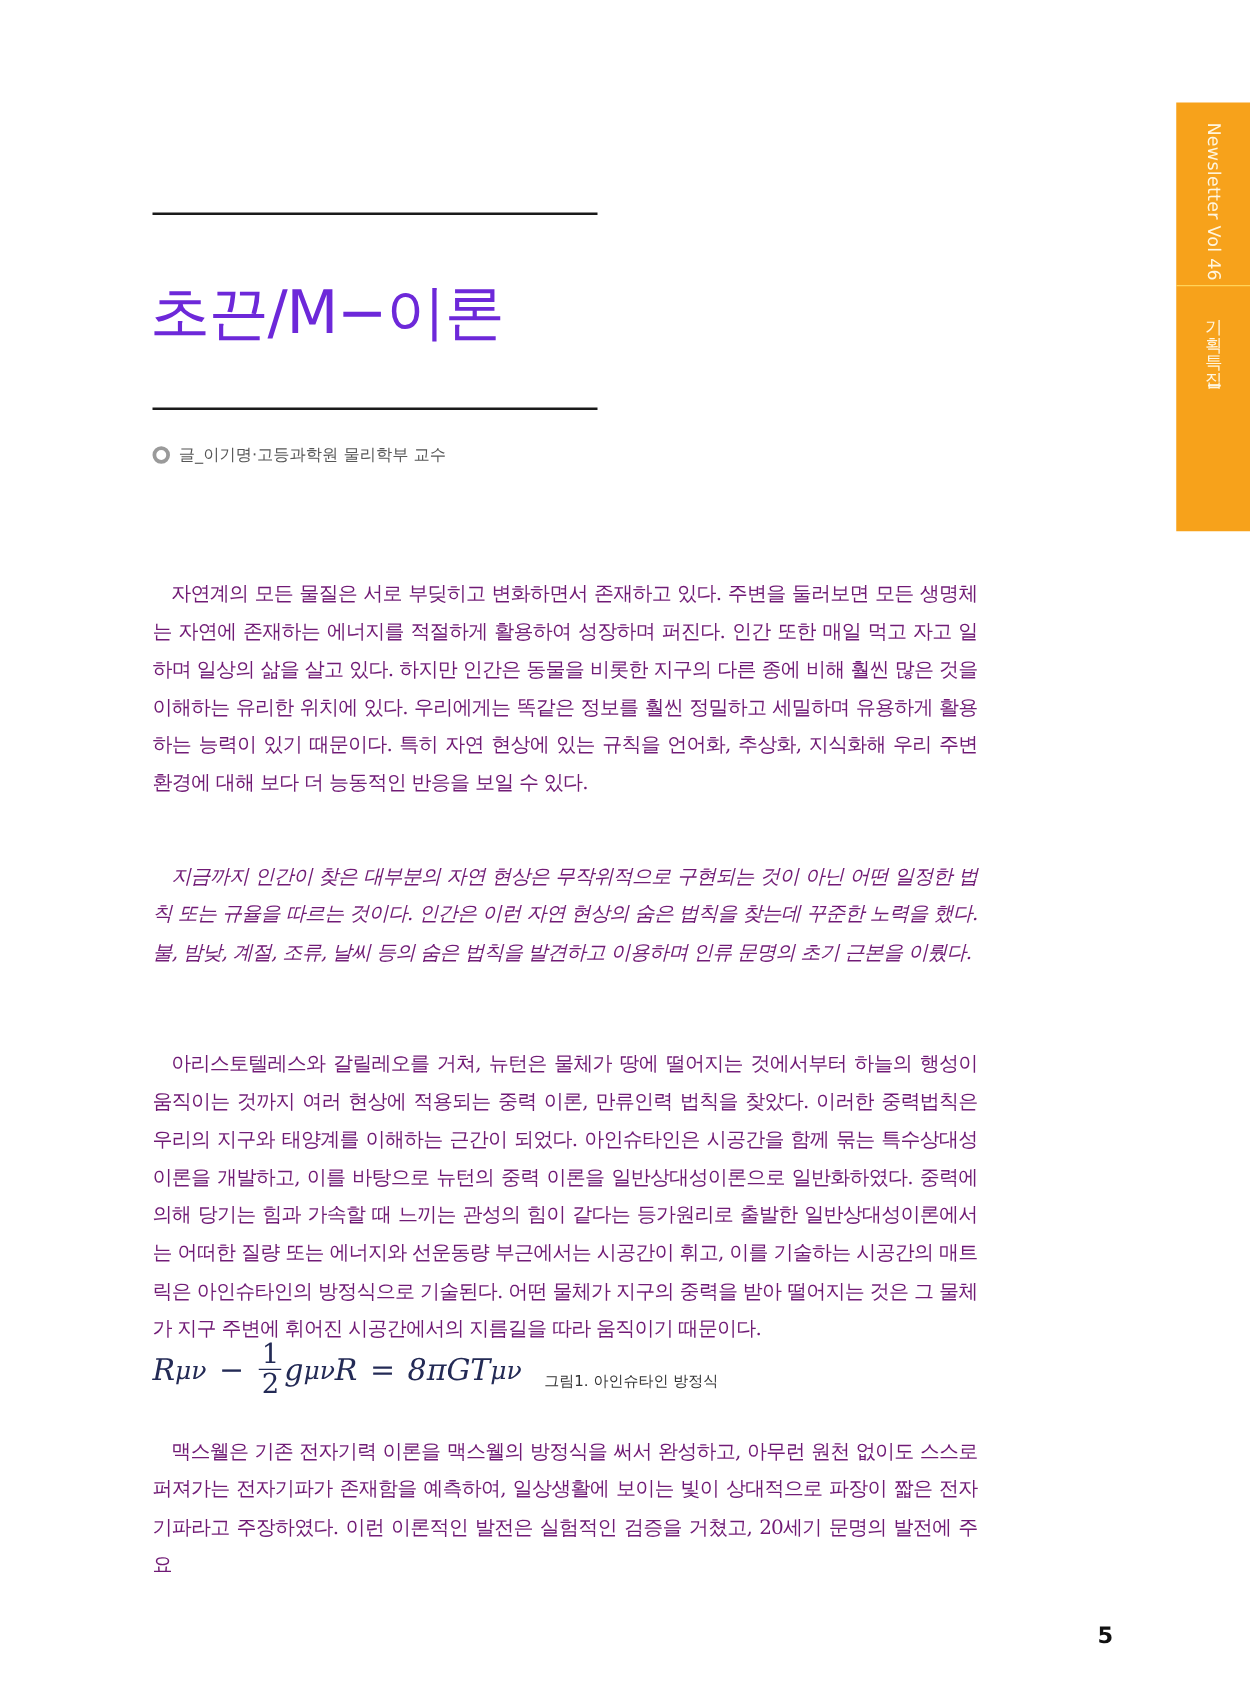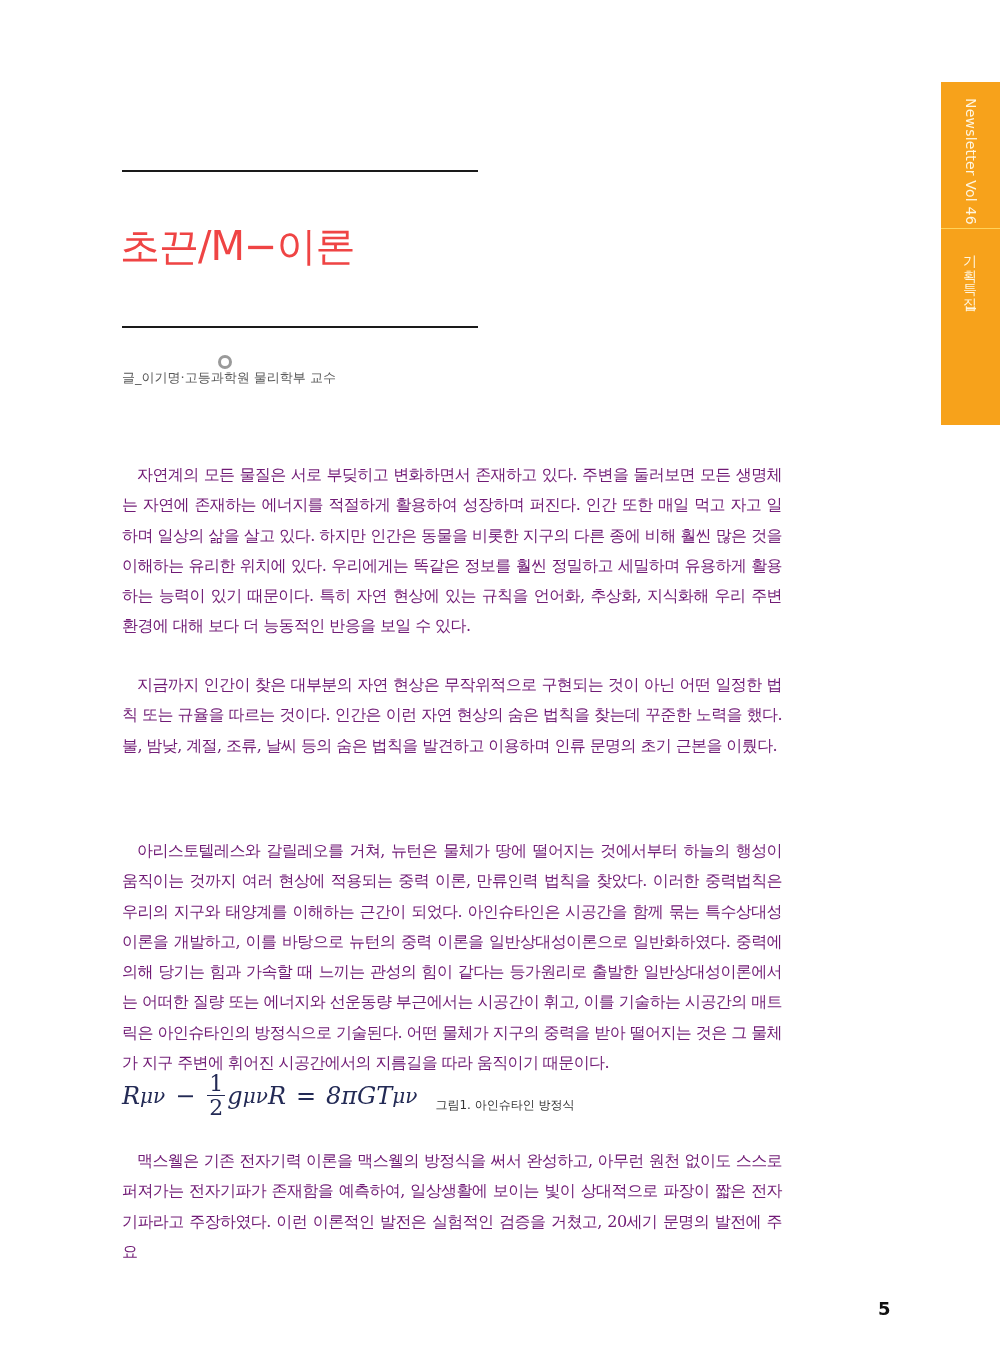--- a/index.html
+++ b/index.html
@@ -57,35 +57,34 @@
     }
     .rule-top { top: 170px; }
     .rule-bottom { top: 326px; }
     .title {
       position: absolute;
       left: 120px;
       top: 226px;
       margin: 0;
       font-family: "DejaVu Sans", "Liberation Sans", sans-serif;
       font-weight: 500;
-      font-size: 40px;
+      font-size: 48px;
       letter-spacing: -1px;
-      color: #ef4444;
+      color: #6d28d9;
       line-height: 1;
     }
     .byline {
       position: absolute;
       left: 122px;
       top: 355px;
       display: flex;
       align-items: center;
       font-family: "DejaVu Sans", "Liberation Sans", sans-serif;
       font-size: 13px;
       color: #555;
-      flex-direction: column;
     }
     .byline .bullet {
       width: 8px;
       height: 8px;
       border-radius: 50%;
       border: 3px solid #9a9a9a;
       background: #fff;
       margin-right: 7px;
       box-sizing: content-box;
     }
@@ -99,21 +98,21 @@
       margin: 0;
       font-size: 16px;
       line-height: 30.3px;
       text-align: justify;
       text-indent: 15px;
       letter-spacing: -0.6px;
       word-spacing: 0px;
       color: #701a75;
     }
     .p1 { position: absolute; top: 0; }
-    .p2 { position: absolute; top: 210px; }
+    .p2 { position: absolute; top: 226px; font-style: italic; }
     .p3 { position: absolute; top: 376px; }
     .p4 { position: absolute; top: 686px; }
     .equation {
       position: absolute;
       left: 122px;
       top: 1072px;
       display: flex;
       align-items: center;
     }
     .eq-math {

